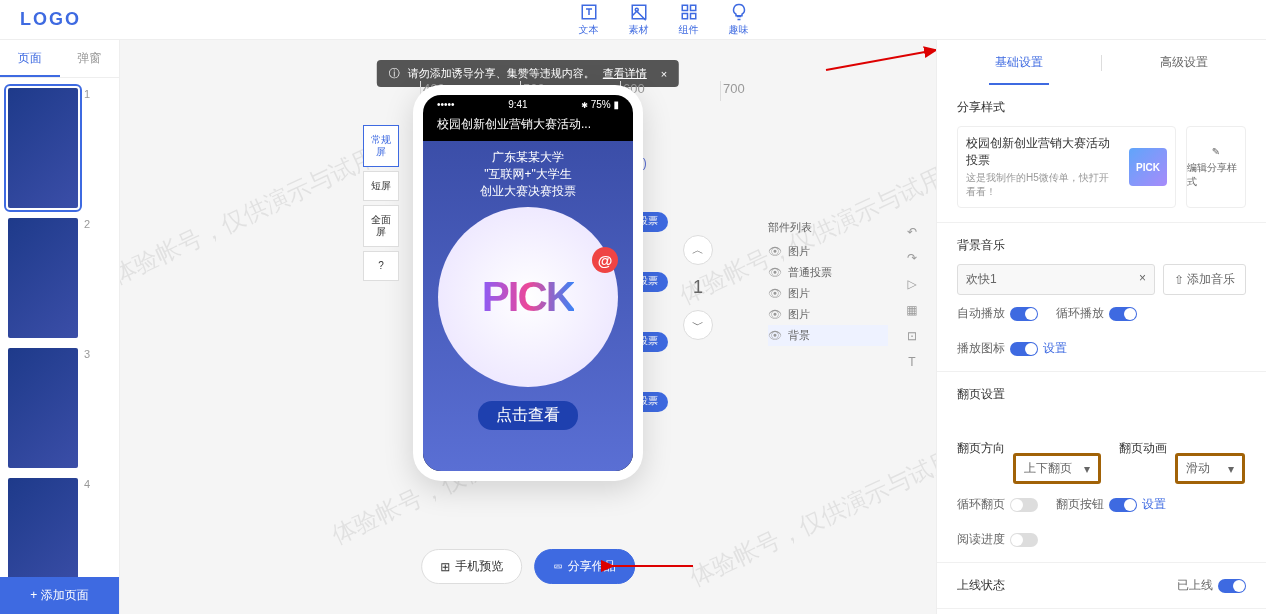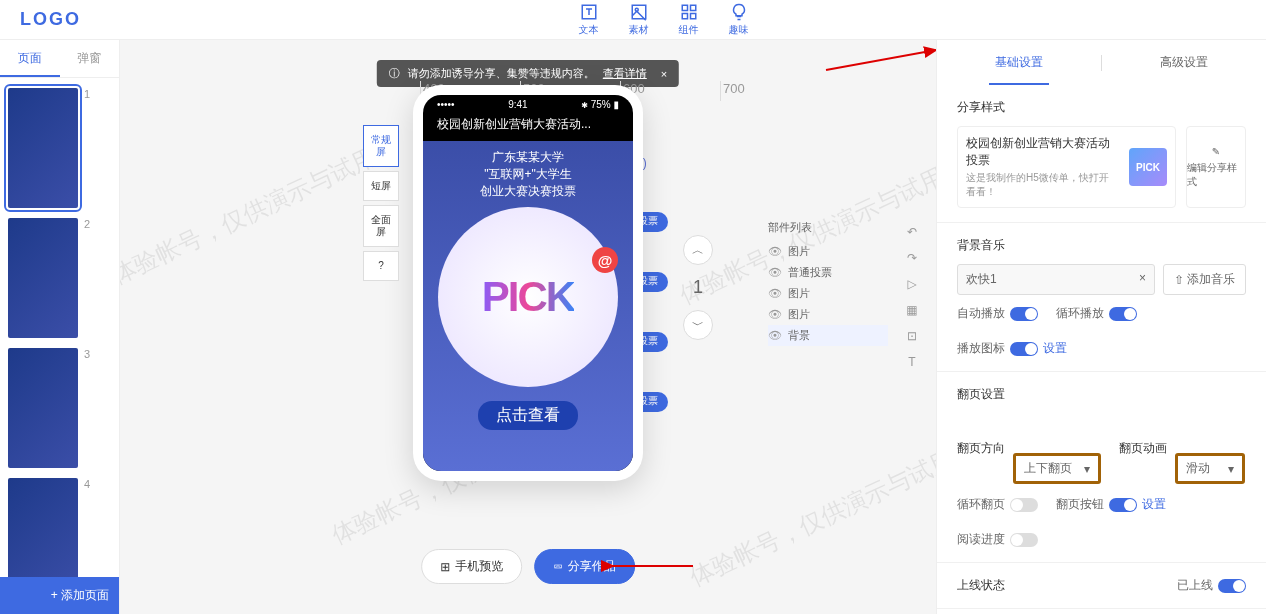--- a/index.html
+++ b/index.html
@@ -19,21 +19,21 @@
     .left-sidebar { width: 120px; border-right: 1px solid #eee; display: flex; flex-direction: column; background: #fff; }
     .page-type-tabs { display: flex; border-bottom: 1px solid #eee; }
     .page-type-tab { flex: 1; text-align: center; padding: 10px 0; color: #999; cursor: pointer; position: relative; }
     .page-type-tab.active { color: #3e6ae1; }
     .page-type-tab.active::after { content: ""; position: absolute; bottom: 0; left: 0; right: 0; height: 2px; background: #3e6ae1; }
     .page-thumbs { flex: 1; overflow-y: auto; padding: 10px 8px; }
     .thumb-row { display: flex; align-items: flex-start; gap: 6px; margin-bottom: 10px; position: relative; }
     .thumb { width: 70px; height: 120px; background: linear-gradient(135deg, #1e3a8a, #3b4ea8); border-radius: 2px; position: relative; cursor: pointer; overflow: hidden; }
     .thumb.active { outline: 2px solid #3e6ae1; outline-offset: 2px; }
     .thumb-num { color: #999; font-size: 11px; }
-    .add-page-btn { background: #3e6ae1; color: #fff; padding: 10px; text-align: right; cursor: pointer; }
+    .add-page-btn { background: #3e6ae1; color: #fff; padding: 10px; text-align: center; cursor: pointer; }
     
     
     .canvas-area { flex: 1; background: #f5f5f5; position: relative; overflow: hidden; }
     .watermark { position: absolute; color: rgba(0,0,0,0.08); font-size: 24px; transform: rotate(-25deg); pointer-events: none; }
     .wm1 { top: 160px; left: -20px; }
     .wm2 { top: 180px; right: -20px; }
     .wm3 { top: 420px; left: 200px; }
     .wm4 { bottom: 80px; right: -30px; }
     .notice-bar { position: absolute; top: 20px; left: 50%; transform: translateX(-50%); background: #555; color: #fff; padding: 6px 12px; border-radius: 4px; display: flex; align-items: center; gap: 8px; font-size: 11px; }
     .notice-bar a { color: #fff; text-decoration: underline; }

